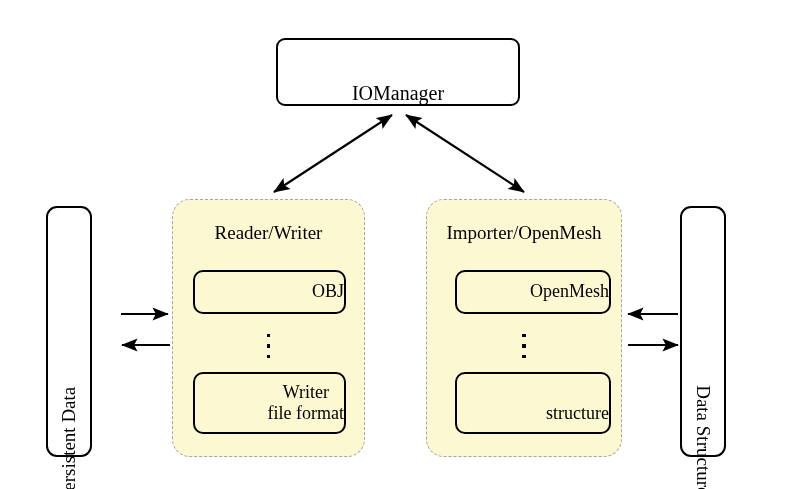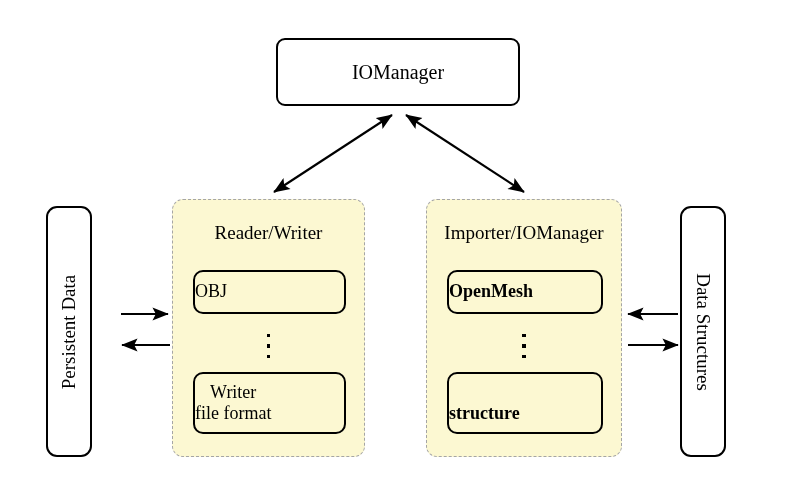--- a/index.html
+++ b/index.html
@@ -12,21 +12,21 @@
     width: 800px;
     height: 489px;
     background: #ffffff;
     font-family: "Liberation Serif", "DejaVu Serif", serif;
     overflow: hidden;
   }
   .node {
     position: absolute;
     box-sizing: border-box;
     display: flex;
-    align-items: center;
+    align-items: flex-end;
     justify-content: center;
     text-align: center;
     color: #000000;
   }
   
   .manager-box {
     left: 276px;
     top: 38px;
     width: 244px;
     height: 68px;
@@ -53,21 +53,21 @@
   }
   .rot-up   { transform: rotate(-90deg); }
   .rot-down { transform: rotate(90deg); }
 
   
   .group-panel {
     position: absolute;
     box-sizing: border-box;
     background: #fcf8d2;
     border: 1.6px dashed #a5a5a5;
-    border-radius: 11px;
+    border-radius: 18px;
   }
   .group-panel.left-panel  { left: 172px; top: 199px; width: 193px; height: 258px; }
   .group-panel.right-panel { left: 426px; top: 199px; width: 196px; height: 258px; }
 
   .group-title {
     position: absolute;
     left: 0;
     right: 0;
     top: 22px;
     text-align: center;
@@ -77,36 +77,36 @@
   }
   
   .inner-box {
     position: absolute;
     box-sizing: border-box;
     border: 2.6px solid #000000;
     border-radius: 10px;
     background: #fcf8d2;
     display: flex;
     align-items: center;
-    justify-content: flex-start;
+    justify-content: flex-end;
     text-align: center;
     font-size: 18px;
     line-height: 1.18;
     color: #000000;
   }
   .inner-box.slot-top {
     top: 70px;
     height: 44px;
   }
   .inner-box.slot-bottom {
     top: 172px;
     height: 62px;
   }
   .left-panel  .inner-box { left: 20px; width: 153px; }
-  .right-panel .inner-box { left: 20px; width: 156px; font-weight: bold; }
+  .right-panel .inner-box { left: 28px; width: 156px; }
 
   
   .vdots {
     position: absolute;
     left: 0;
     right: 0;
     top: 126px;
     height: 40px;
     display: flex;
     flex-direction: column;
@@ -184,21 +184,21 @@
 
     <div class="inner-box slot-bottom">
       <span>
         <span>Writer</span><br>
         <span>file format</span>
       </span>
     </div>
   </div>
 
   <div class="group-panel right-panel">
-    <div class="group-title">Importer/IOManager</div>
+    <div class="group-title">Importer/OpenMesh</div>
 
     <div class="inner-box slot-top">
       <span>OpenMesh</span>
     </div>
 
     <div class="vdots">
       <i></i>
         <i></i>
         <i></i>
     </div>

